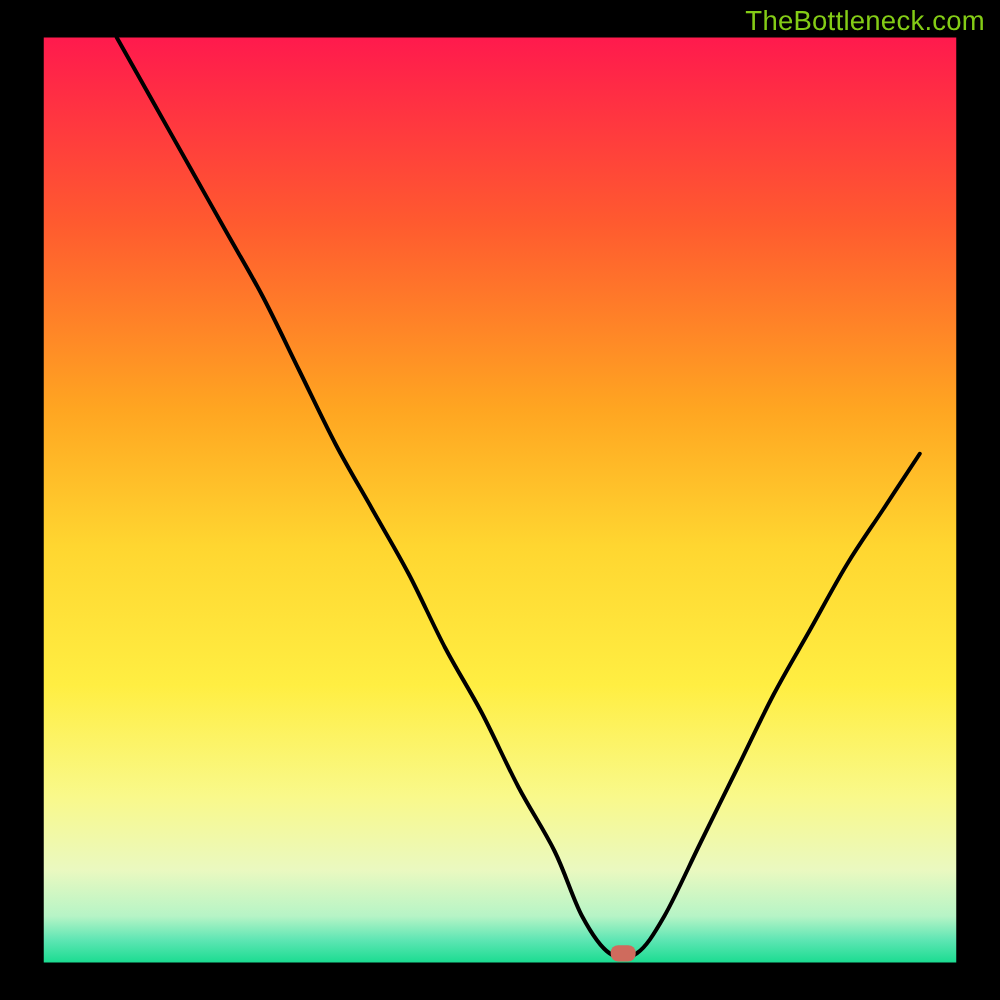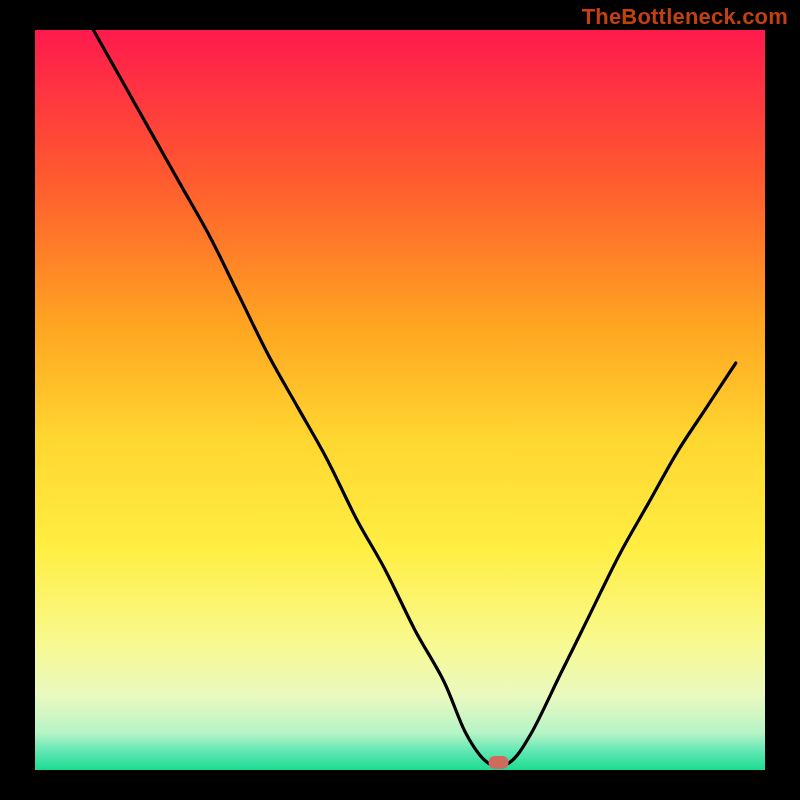--- a/index.html
+++ b/index.html
@@ -14,22 +14,22 @@
     position: relative;
     width: 800px;
     height: 800px;
   }
   .watermark {
     position: absolute;
     top: 4px;
     right: 12px;
     font-family: Arial, Helvetica, sans-serif;
     font-size: 22px;
-    font-weight: 700;
-    color: #c2410c;
+    font-weight: 400;
+    color: #84cc16;
     letter-spacing: 0.2px;
     z-index: 10;
     user-select: none;
   }
   svg {
     position: absolute;
     top: 0;
     left: 0;
     width: 800px;
     height: 800px;

